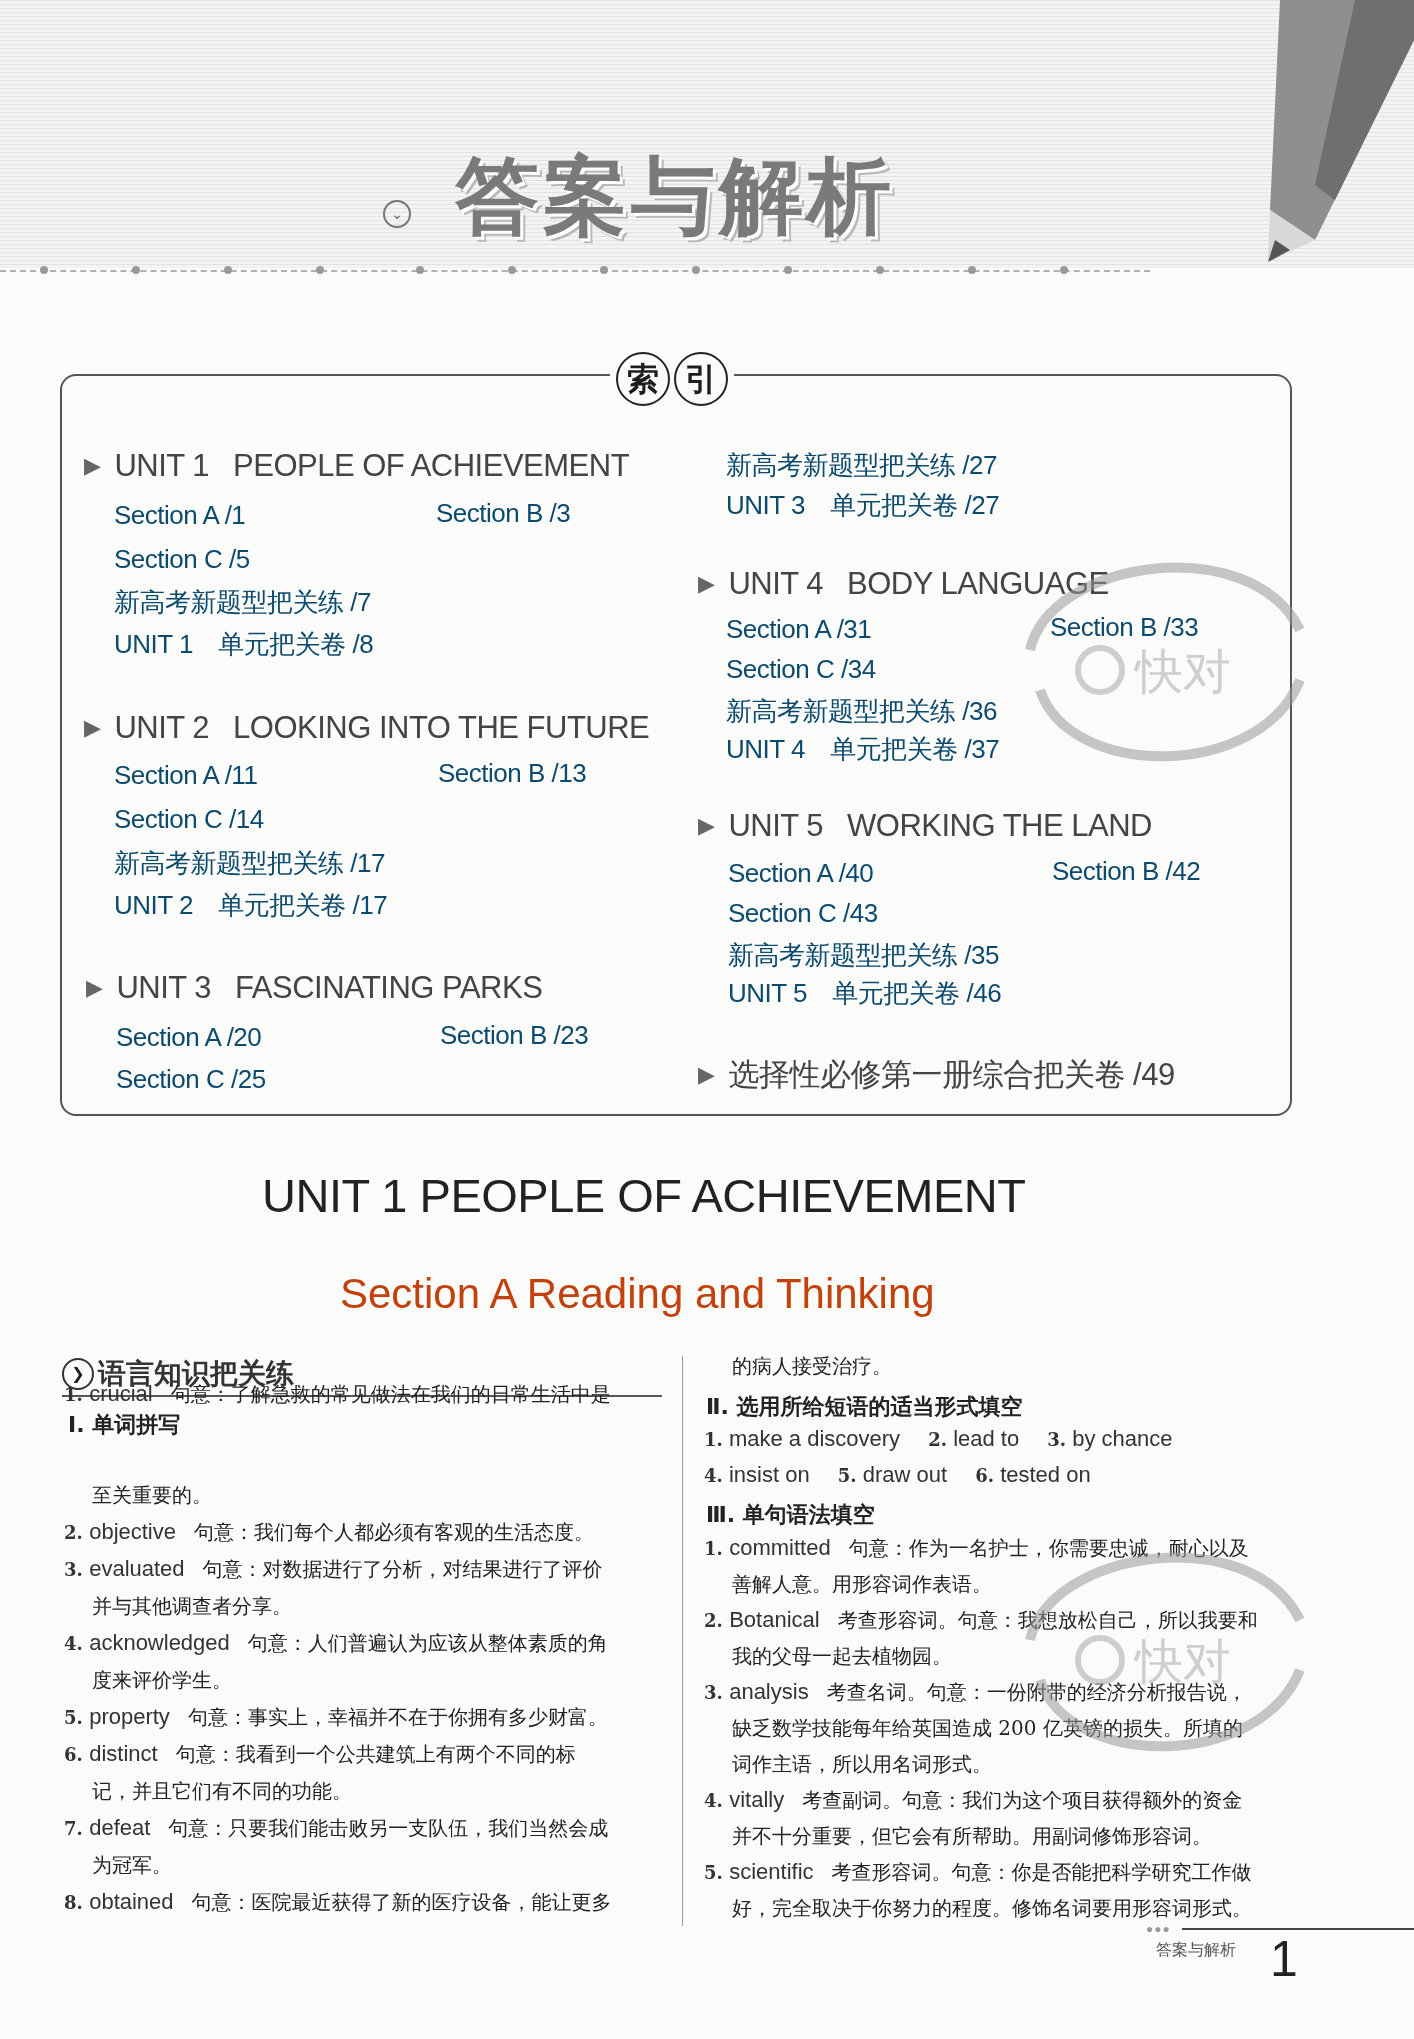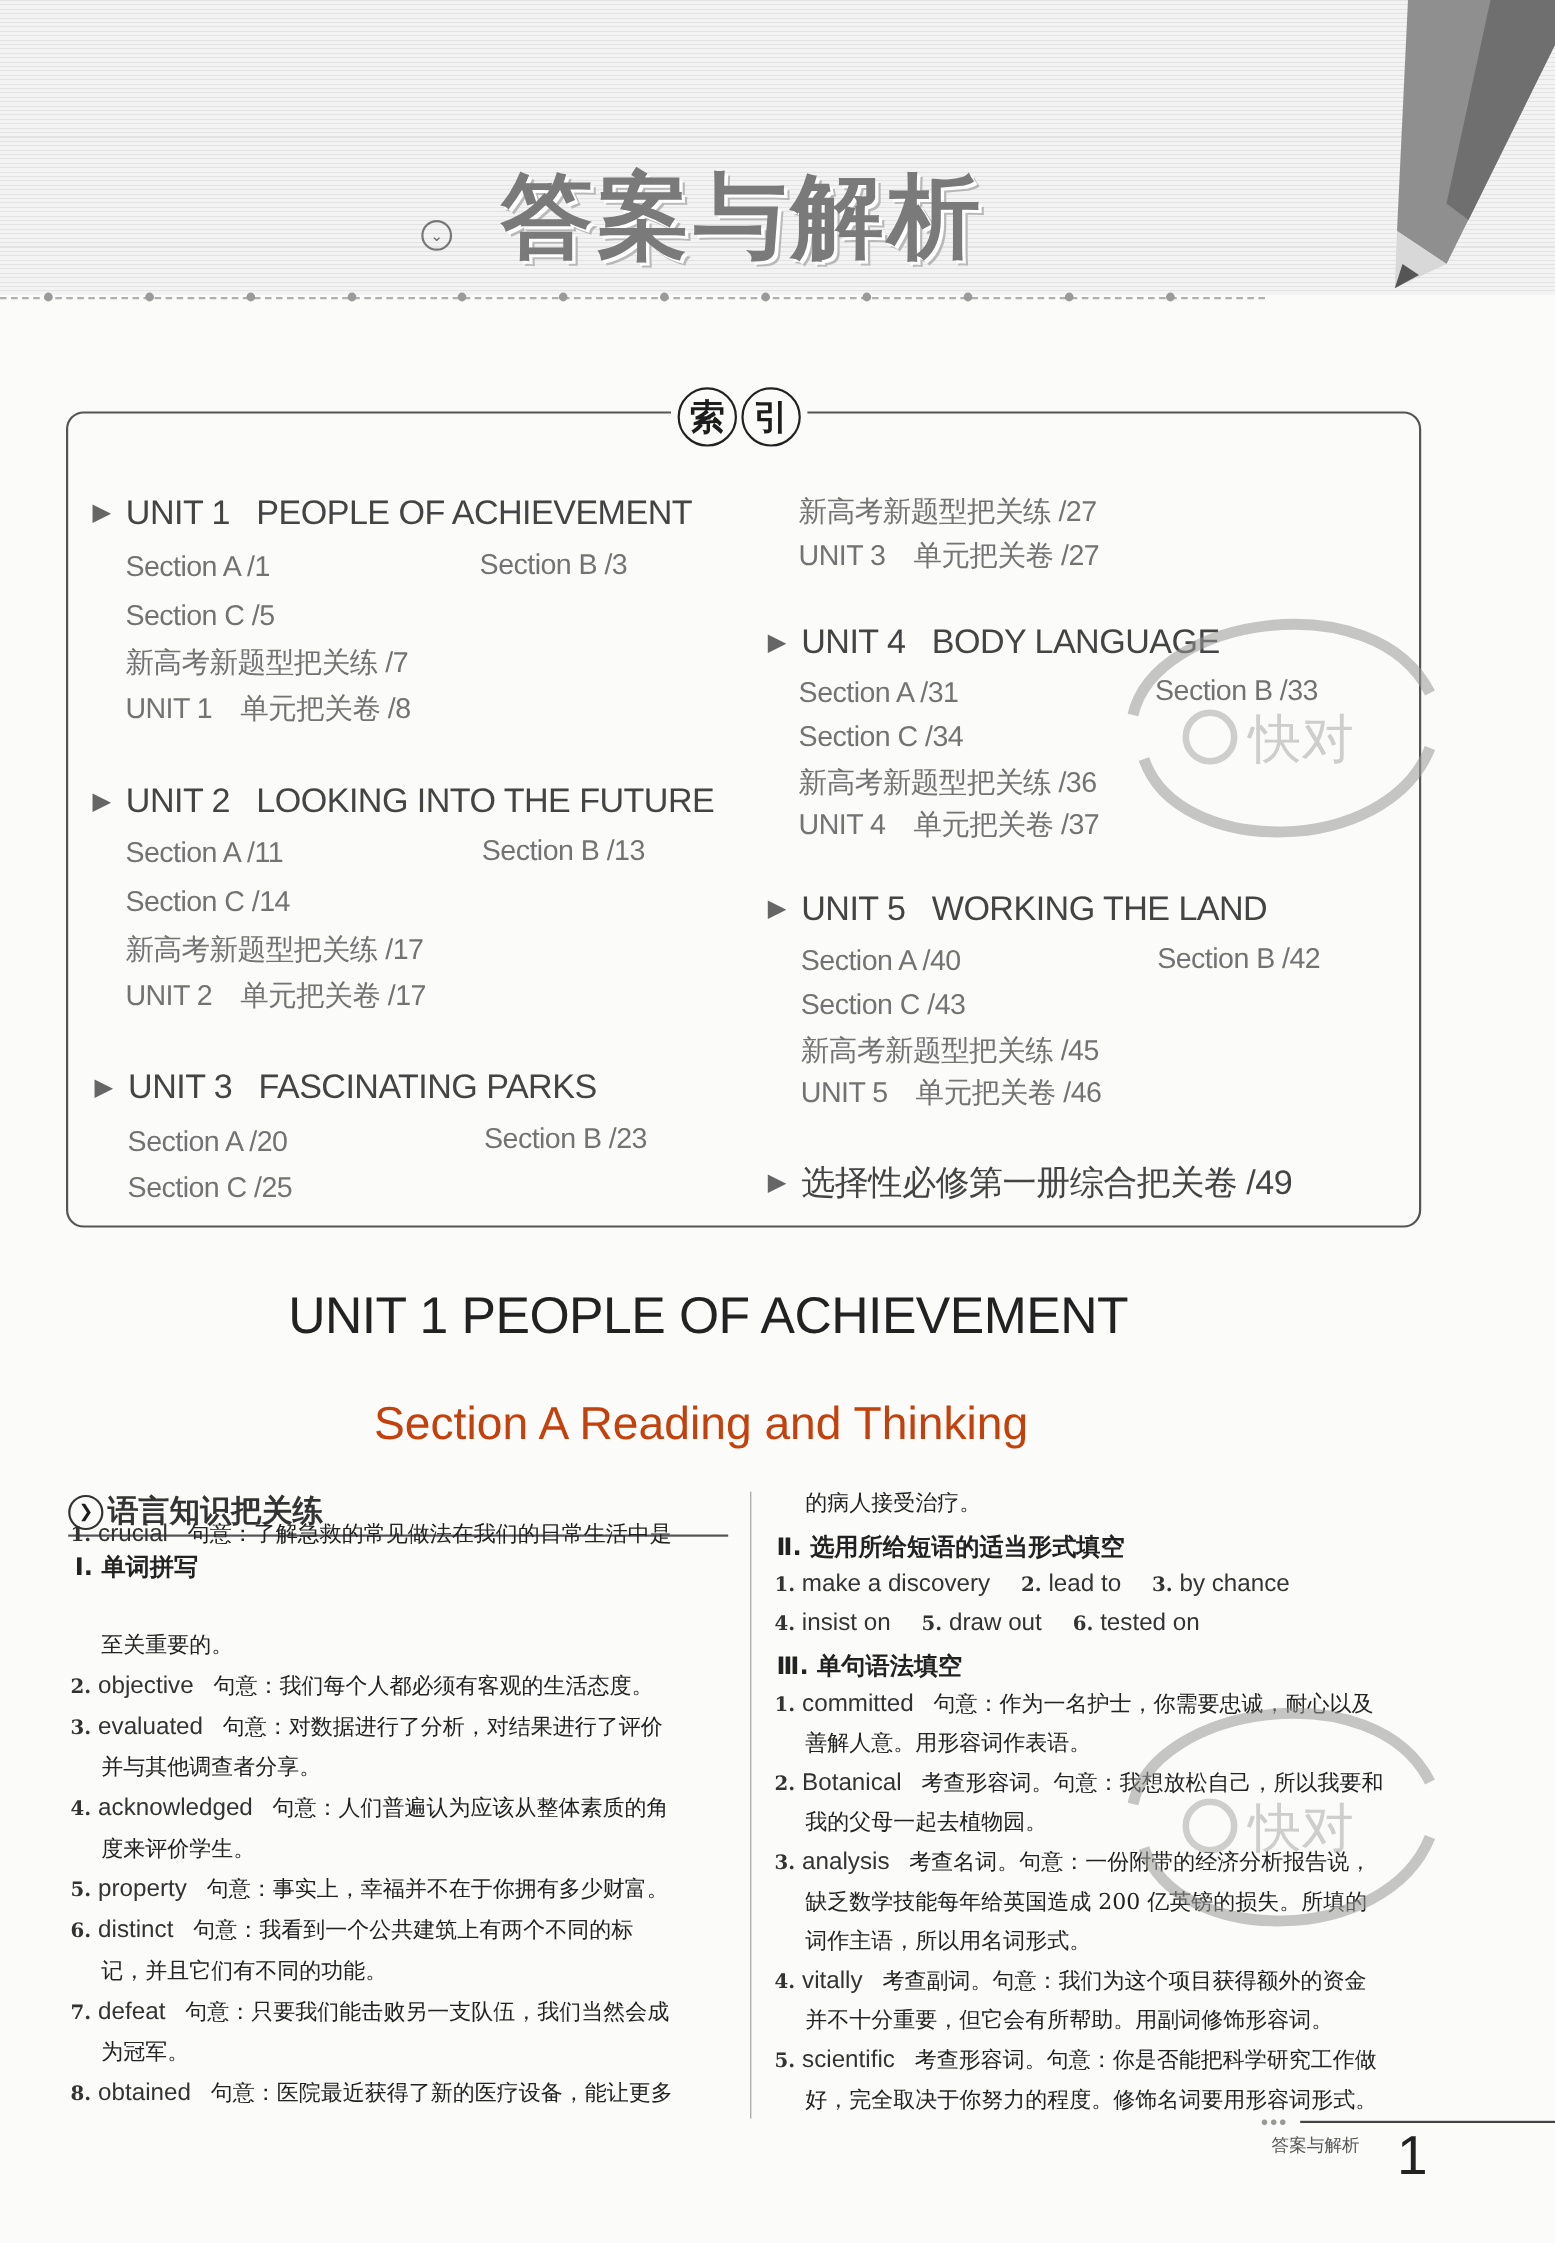--- a/index.html
+++ b/index.html
@@ -47,21 +47,21 @@
     display: inline-block; width: 50px; height: 50px; border: 2px solid #222; border-radius: 50%;
     text-align: center; line-height: 50px; font-size: 32px; font-weight: bold;
     font-family: "DejaVu Sans", sans-serif; background: #fbfbfa;
   }
   .unit-head {
     position: absolute; font-size: 31px; color: #444; white-space: nowrap; letter-spacing: -0.5px;
   }
   .unit-head .tri { font-size: 22px; color: #666; margin-right: 14px; vertical-align: 3px; }
   .unit-head .num { margin-right: 24px; }
   .idx-item {
-    position: absolute; font-size: 26px; color: #737373; white-space: nowrap; letter-spacing: -0.5px;
+    position: absolute; font-size: 26px; color: #0c4a6e; white-space: nowrap; letter-spacing: -0.5px;
   }
 
   
   .unit-title {
     position: absolute; left: 262px; top: 1168px; font-size: 47px; color: #222;
     white-space: nowrap; letter-spacing: -0.5px;
   }
   .section-title {
     position: absolute; left: 340px; top: 1270px; font-size: 42px; color: #c2410c;
     white-space: nowrap;
@@ -180,21 +180,21 @@
 <div class="idx-item" style="left:726px; top:654px;">Section C /34</div>
 <div class="idx-item" style="left:726px; top:694px;">新高考新题型把关练 /36</div>
 <div class="idx-item" style="left:726px; top:732px;">UNIT 4　单元把关卷 /37</div>
 
 <div class="unit-head" style="left:698px; top:808px;">
   <span class="tri">▶</span><span class="num">UNIT 5</span><span>WORKING THE LAND</span>
 </div>
 <div class="idx-item" style="left:728px; top:858px;">Section A /40</div>
 <div class="idx-item" style="left:1052px; top:856px;">Section B /42</div>
 <div class="idx-item" style="left:728px; top:898px;">Section C /43</div>
-<div class="idx-item" style="left:728px; top:938px;">新高考新题型把关练 /45</div>
+<div class="idx-item" style="left:728px; top:938px;">新高考新题型把关练 /35</div>
 <div class="idx-item" style="left:728px; top:976px;">UNIT 5　单元把关卷 /46</div>
 
 <div class="unit-head" style="left:698px; top:1054px;">
   <span class="tri">▶</span><span>选择性必修第一册综合把关卷 /49</span>
 </div>
 
 <div class="unit-title">UNIT 1   PEOPLE OF ACHIEVEMENT</div>
 <div class="section-title">Section A   Reading and Thinking</div>
 
 <div class="practice-head">

